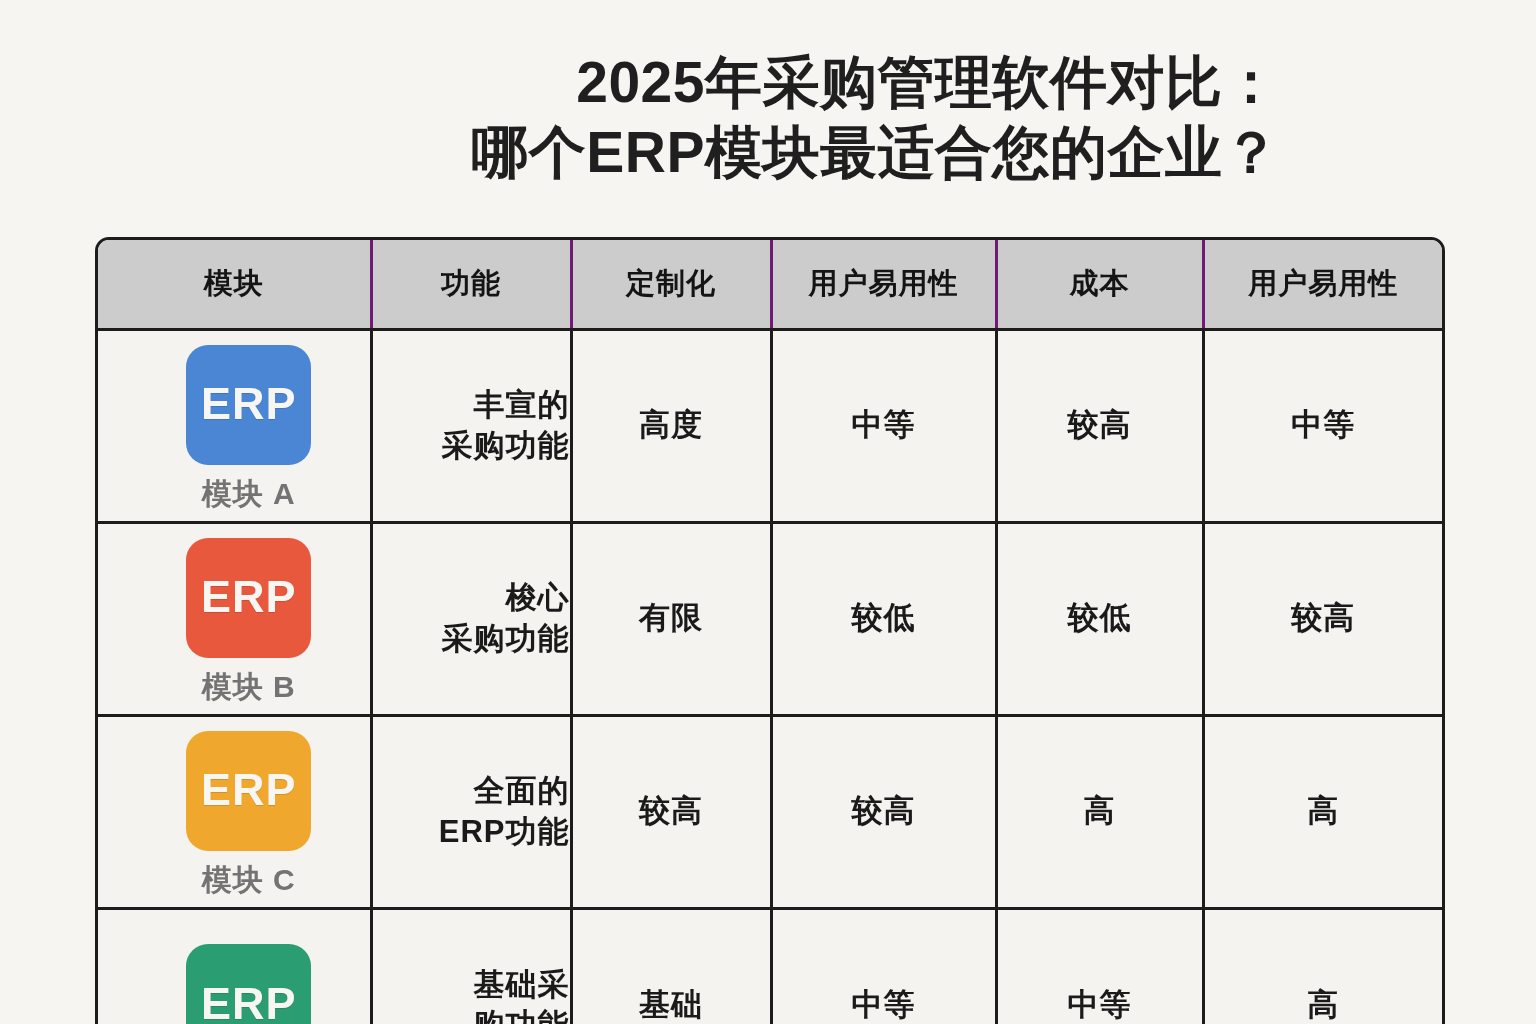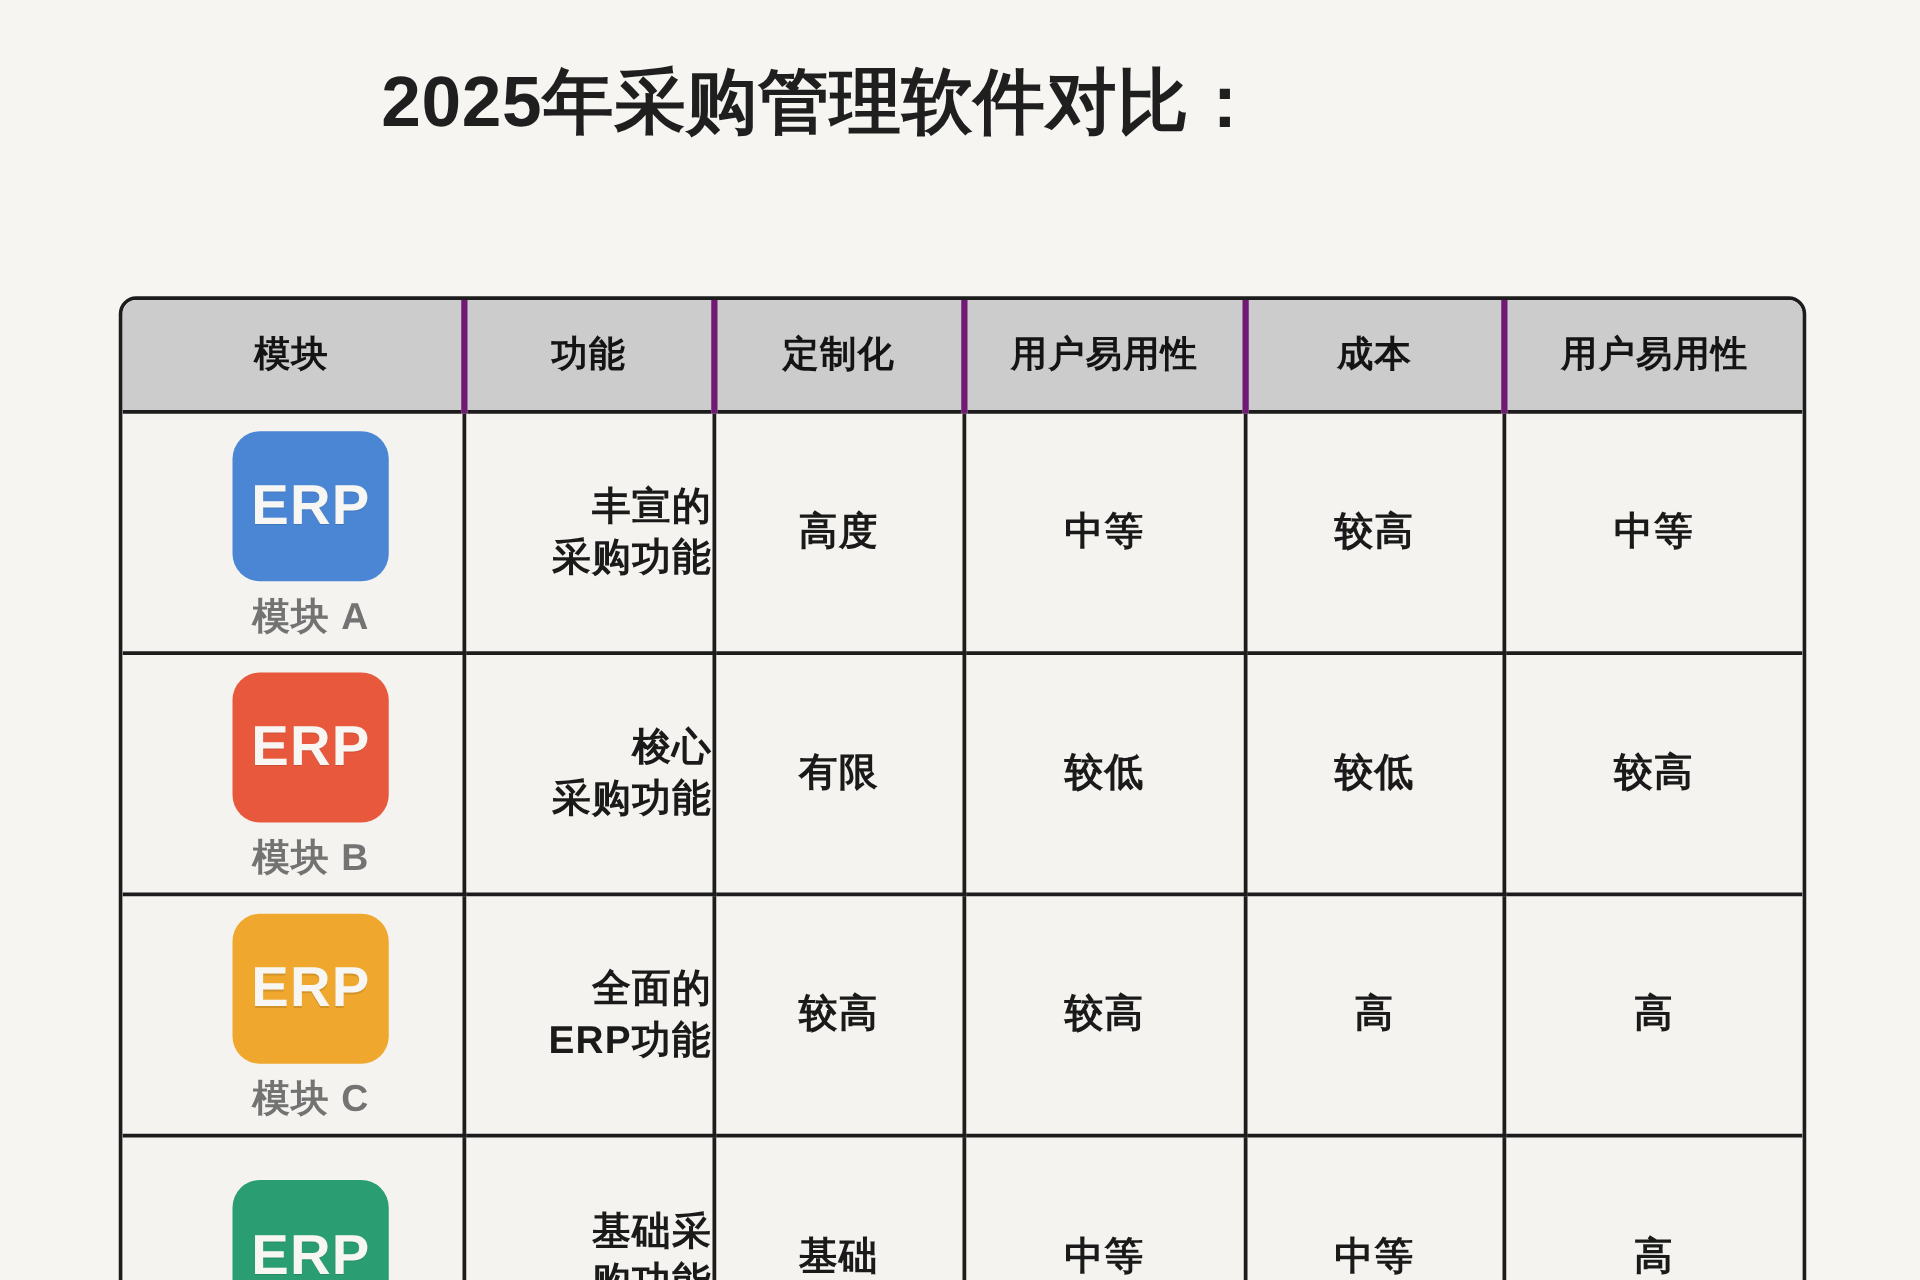--- a/index.html
+++ b/index.html
@@ -13,24 +13,24 @@
   body {
     background: #f6f5f1;
     font-family: "Liberation Sans", "DejaVu Sans", sans-serif;
     color: #1e1e1e;
     position: relative;
   }
 
   
   .title-block {
     position: absolute;
-    left: 17px;
+    left: 0;
     top: 48px;
     width: 1280px;
-    text-align: center;
+    text-align: right;
     line-height: 1.22;
   }
   .title-line {
     font-size: 57px;
     font-weight: 700;
     letter-spacing: 0.5px;
     color: #1f1f1f;
     white-space: nowrap;
   }
   .title-line.line2 { font-size: 57px; }
@@ -62,21 +62,21 @@
   table.compare col.c5 { width: 239px; }
 
   thead th {
     background: #cccccc;
     height: 89px;
     font-size: 29px;
     font-weight: 700;
     color: #141414;
     text-align: center;
     vertical-align: middle;
-    border-right: 5px solid #701a75;
+    border-right: 3px solid #701a75;
     border-bottom: 3px solid #1c1c1c;
     letter-spacing: 1px;
   }
   thead th:last-child { border-right: none; margin-top: 32px; }
 
   tbody td {
     height: 193px;
     border-right: 3px solid #1c1c1c;
     border-bottom: 3px solid #1c1c1c;
     text-align: center;
@@ -127,20 +127,21 @@
   .feature-cell .l2 {
     display: block;
     text-align: right;
   }
 </style>
 </head>
 <body style="background: rgb(246, 245, 241);">
 
 <div class="title-block">
   <div class="title-line line1">2025年采购管理软件对比：</div>
+  <div class="title-line line2">哪个ERP模块最适合您的企业？</div>
 </div>
 
 <div class="table-wrap">
   <table class="compare">
     <colgroup>
       <col class="c0">
         <col class="c1">
         <col class="c2">
         <col class="c3">
         <col class="c4">

